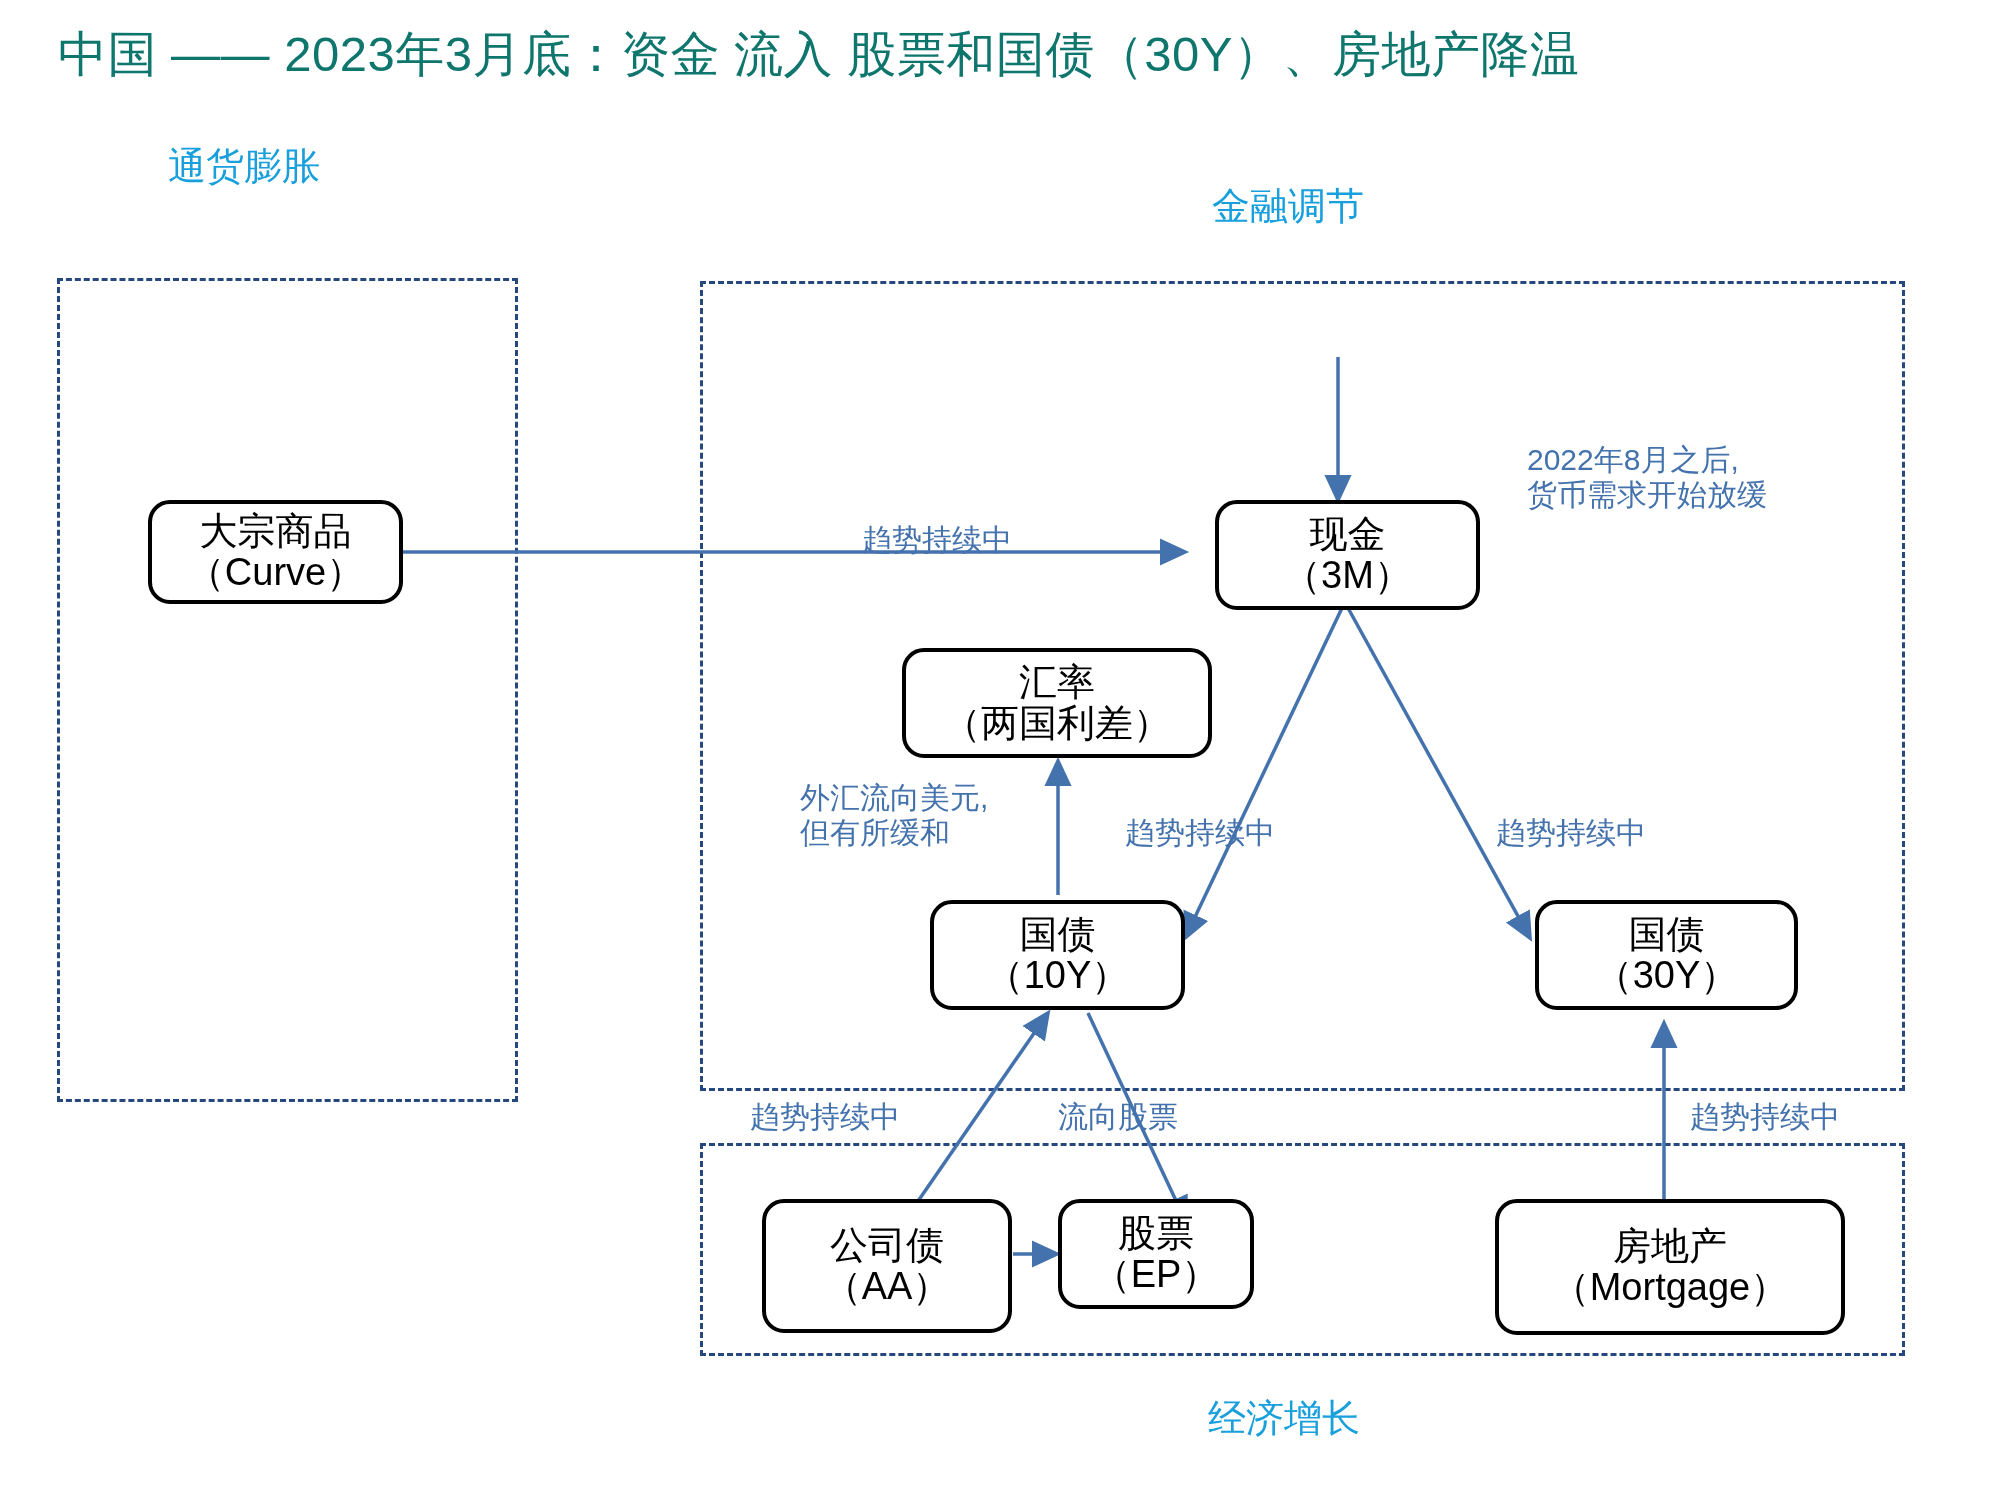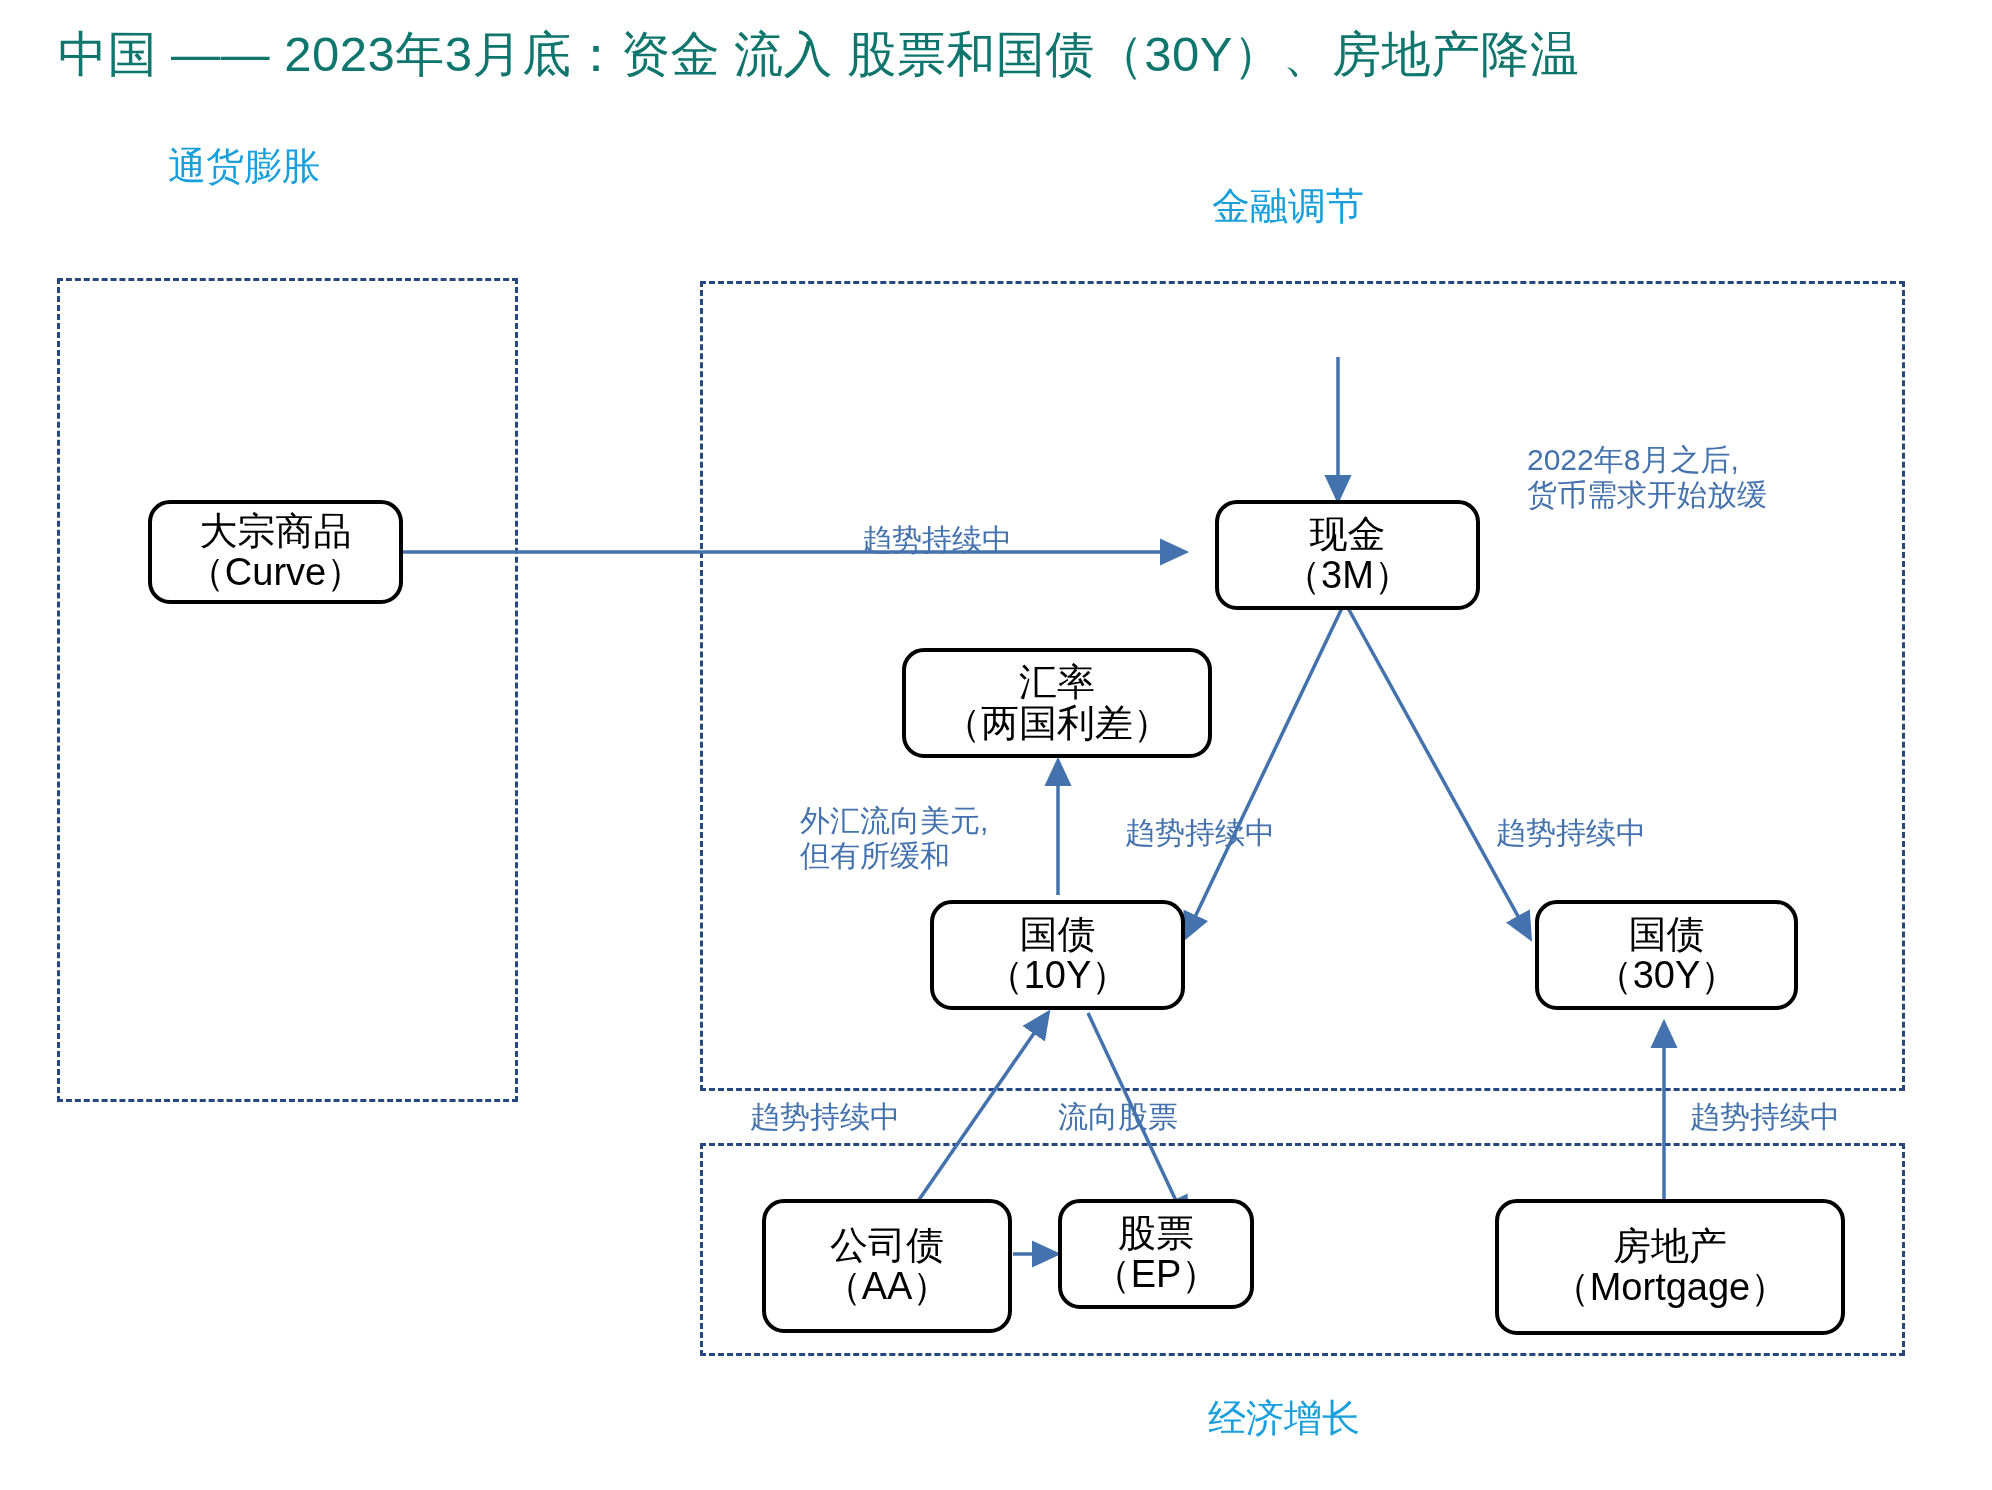--- a/index.html
+++ b/index.html
@@ -154,21 +154,21 @@
     <span class="l2">（Mortgage）</span>
   </div>
 
   <div class="edge-label" style="left:862px; top:522px;">趋势持续中</div>
 
   <div class="edge-label" style="left:1527px; top:442px;">
     <span>2022年8月之后,</span><br>
     <span>货币需求开始放缓</span>
   </div>
 
-  <div class="edge-label" style="left:800px; top:780px;margin-top:23px;">
+  <div class="edge-label" style="left:800px; top:780px;">
     <span>外汇流向美元,</span><br>
     <span>但有所缓和</span>
   </div>
 
   <div class="edge-label" style="left:1125px; top:815px;">趋势持续中</div>
 
   <div class="edge-label" style="left:1496px; top:815px;">趋势持续中</div>
 
   <div class="edge-label" style="left:750px; top:1099px;">趋势持续中</div>
 

